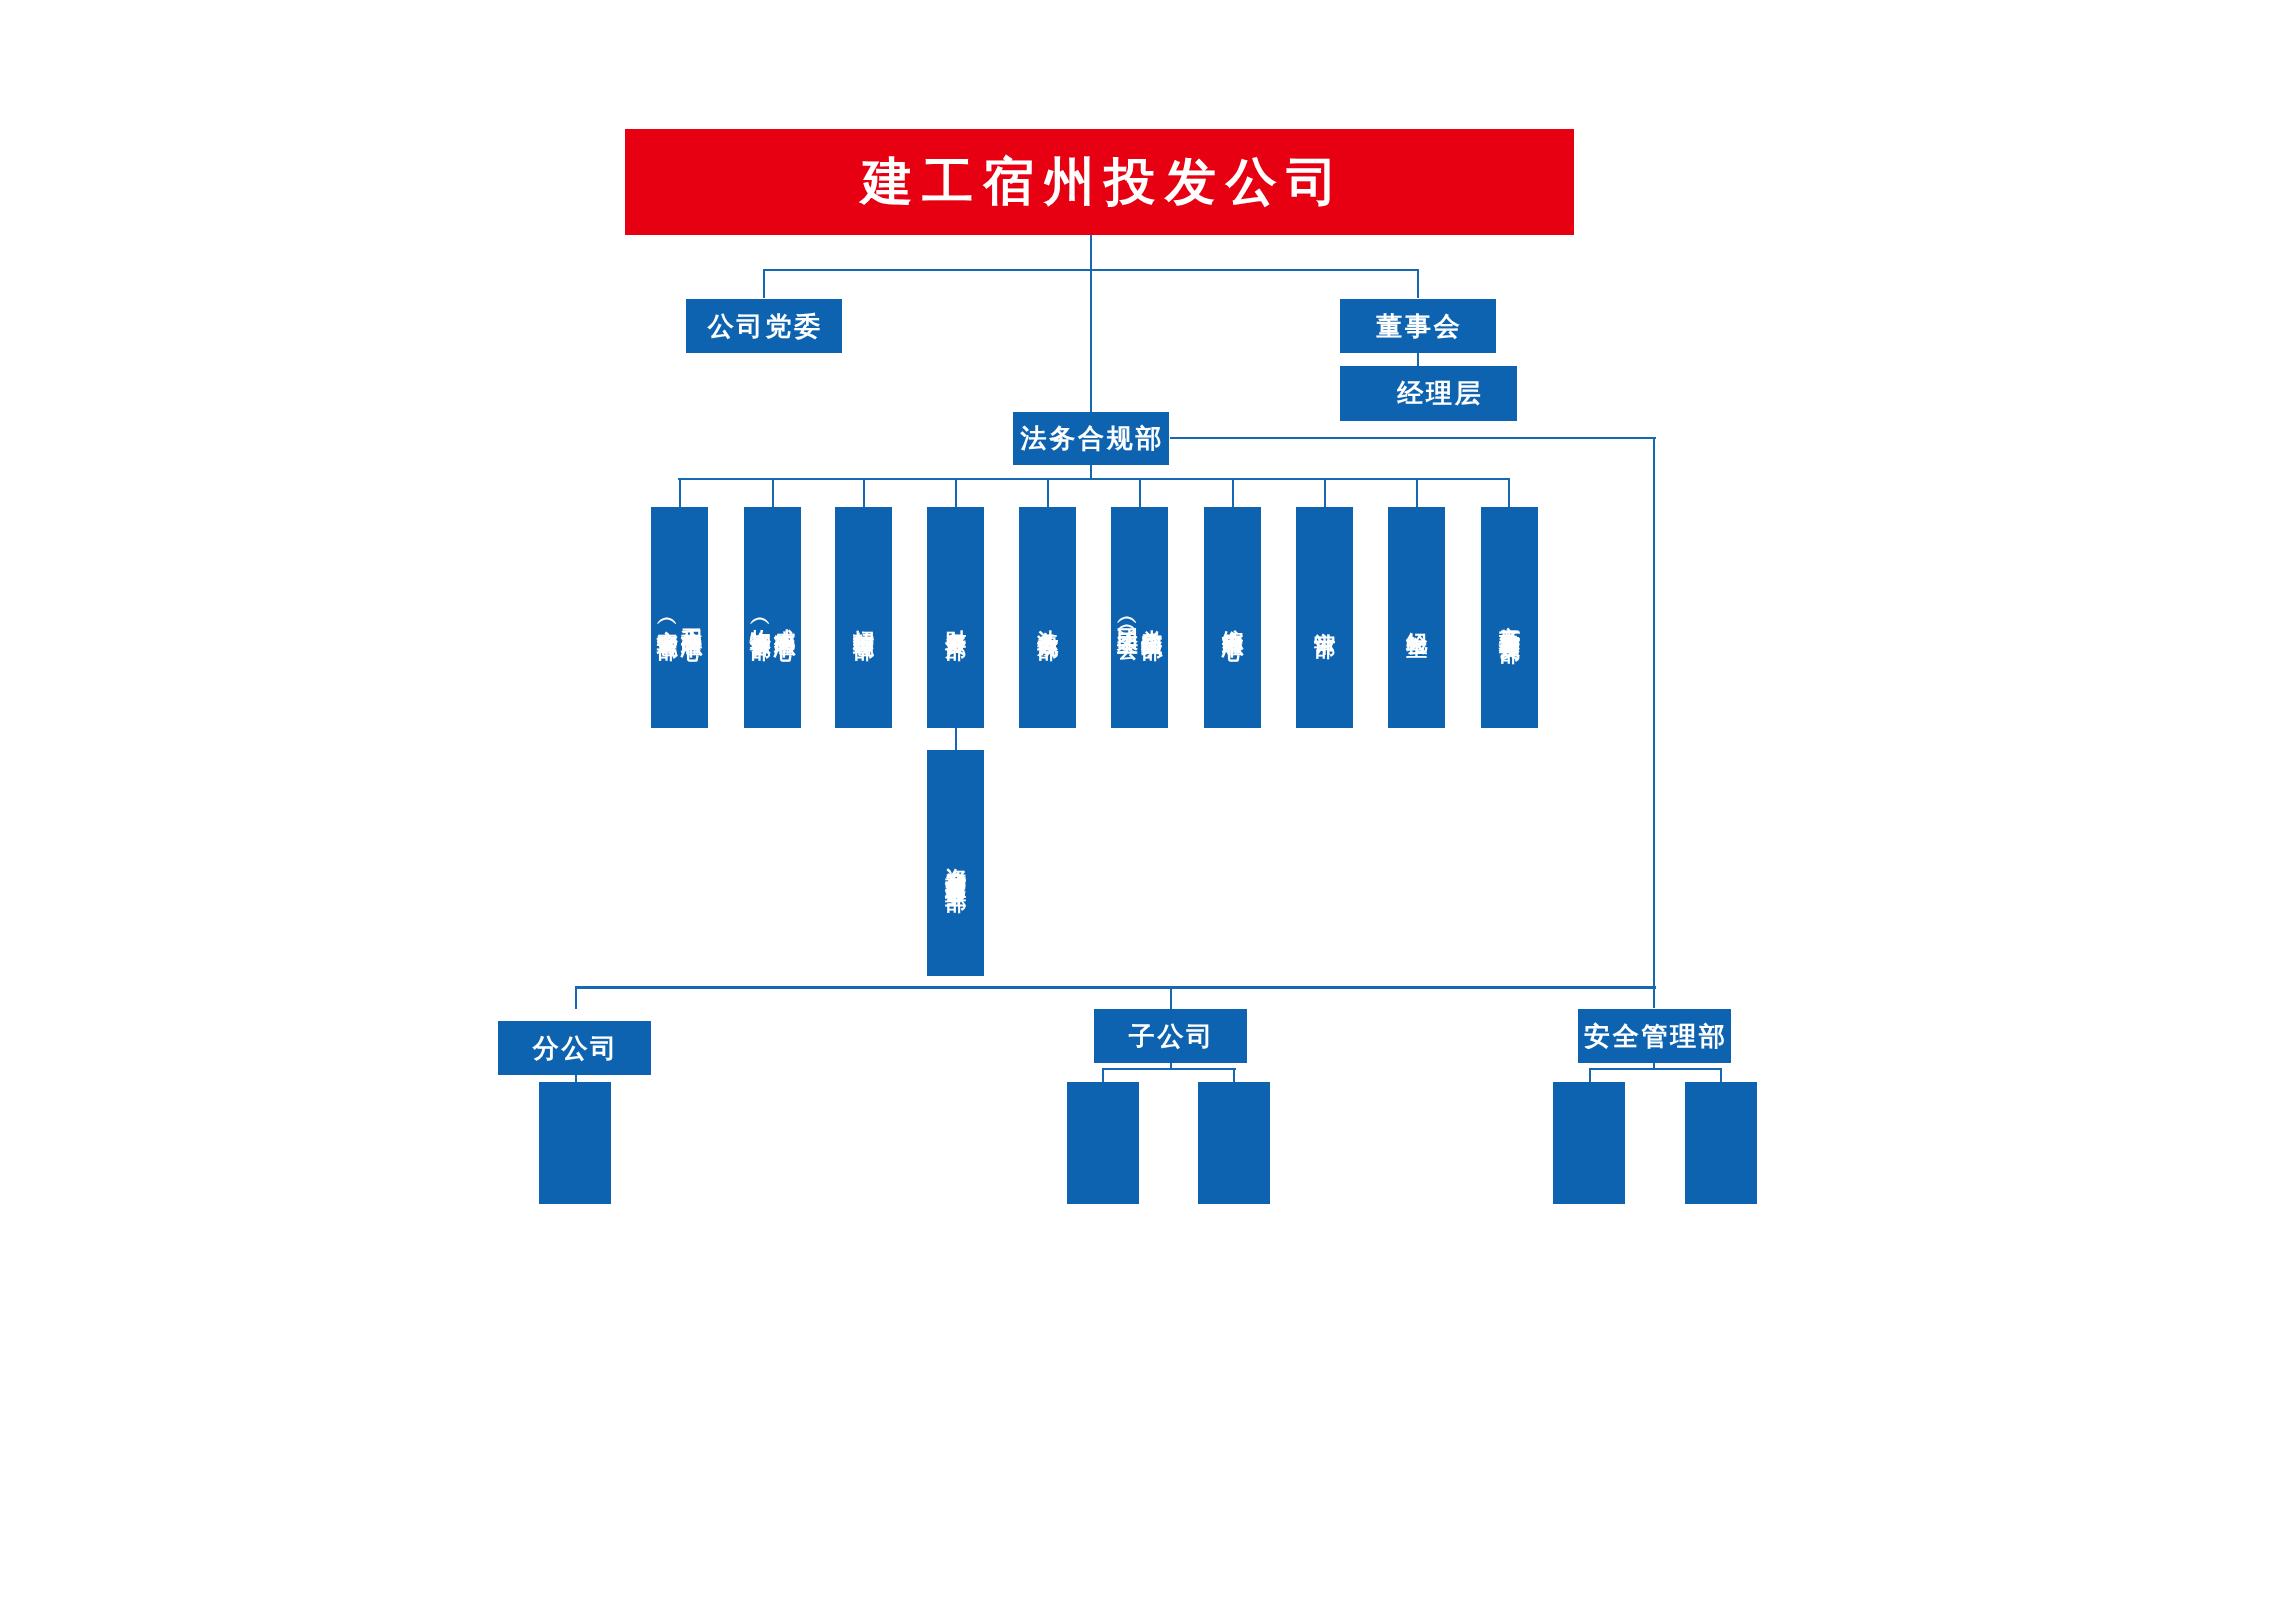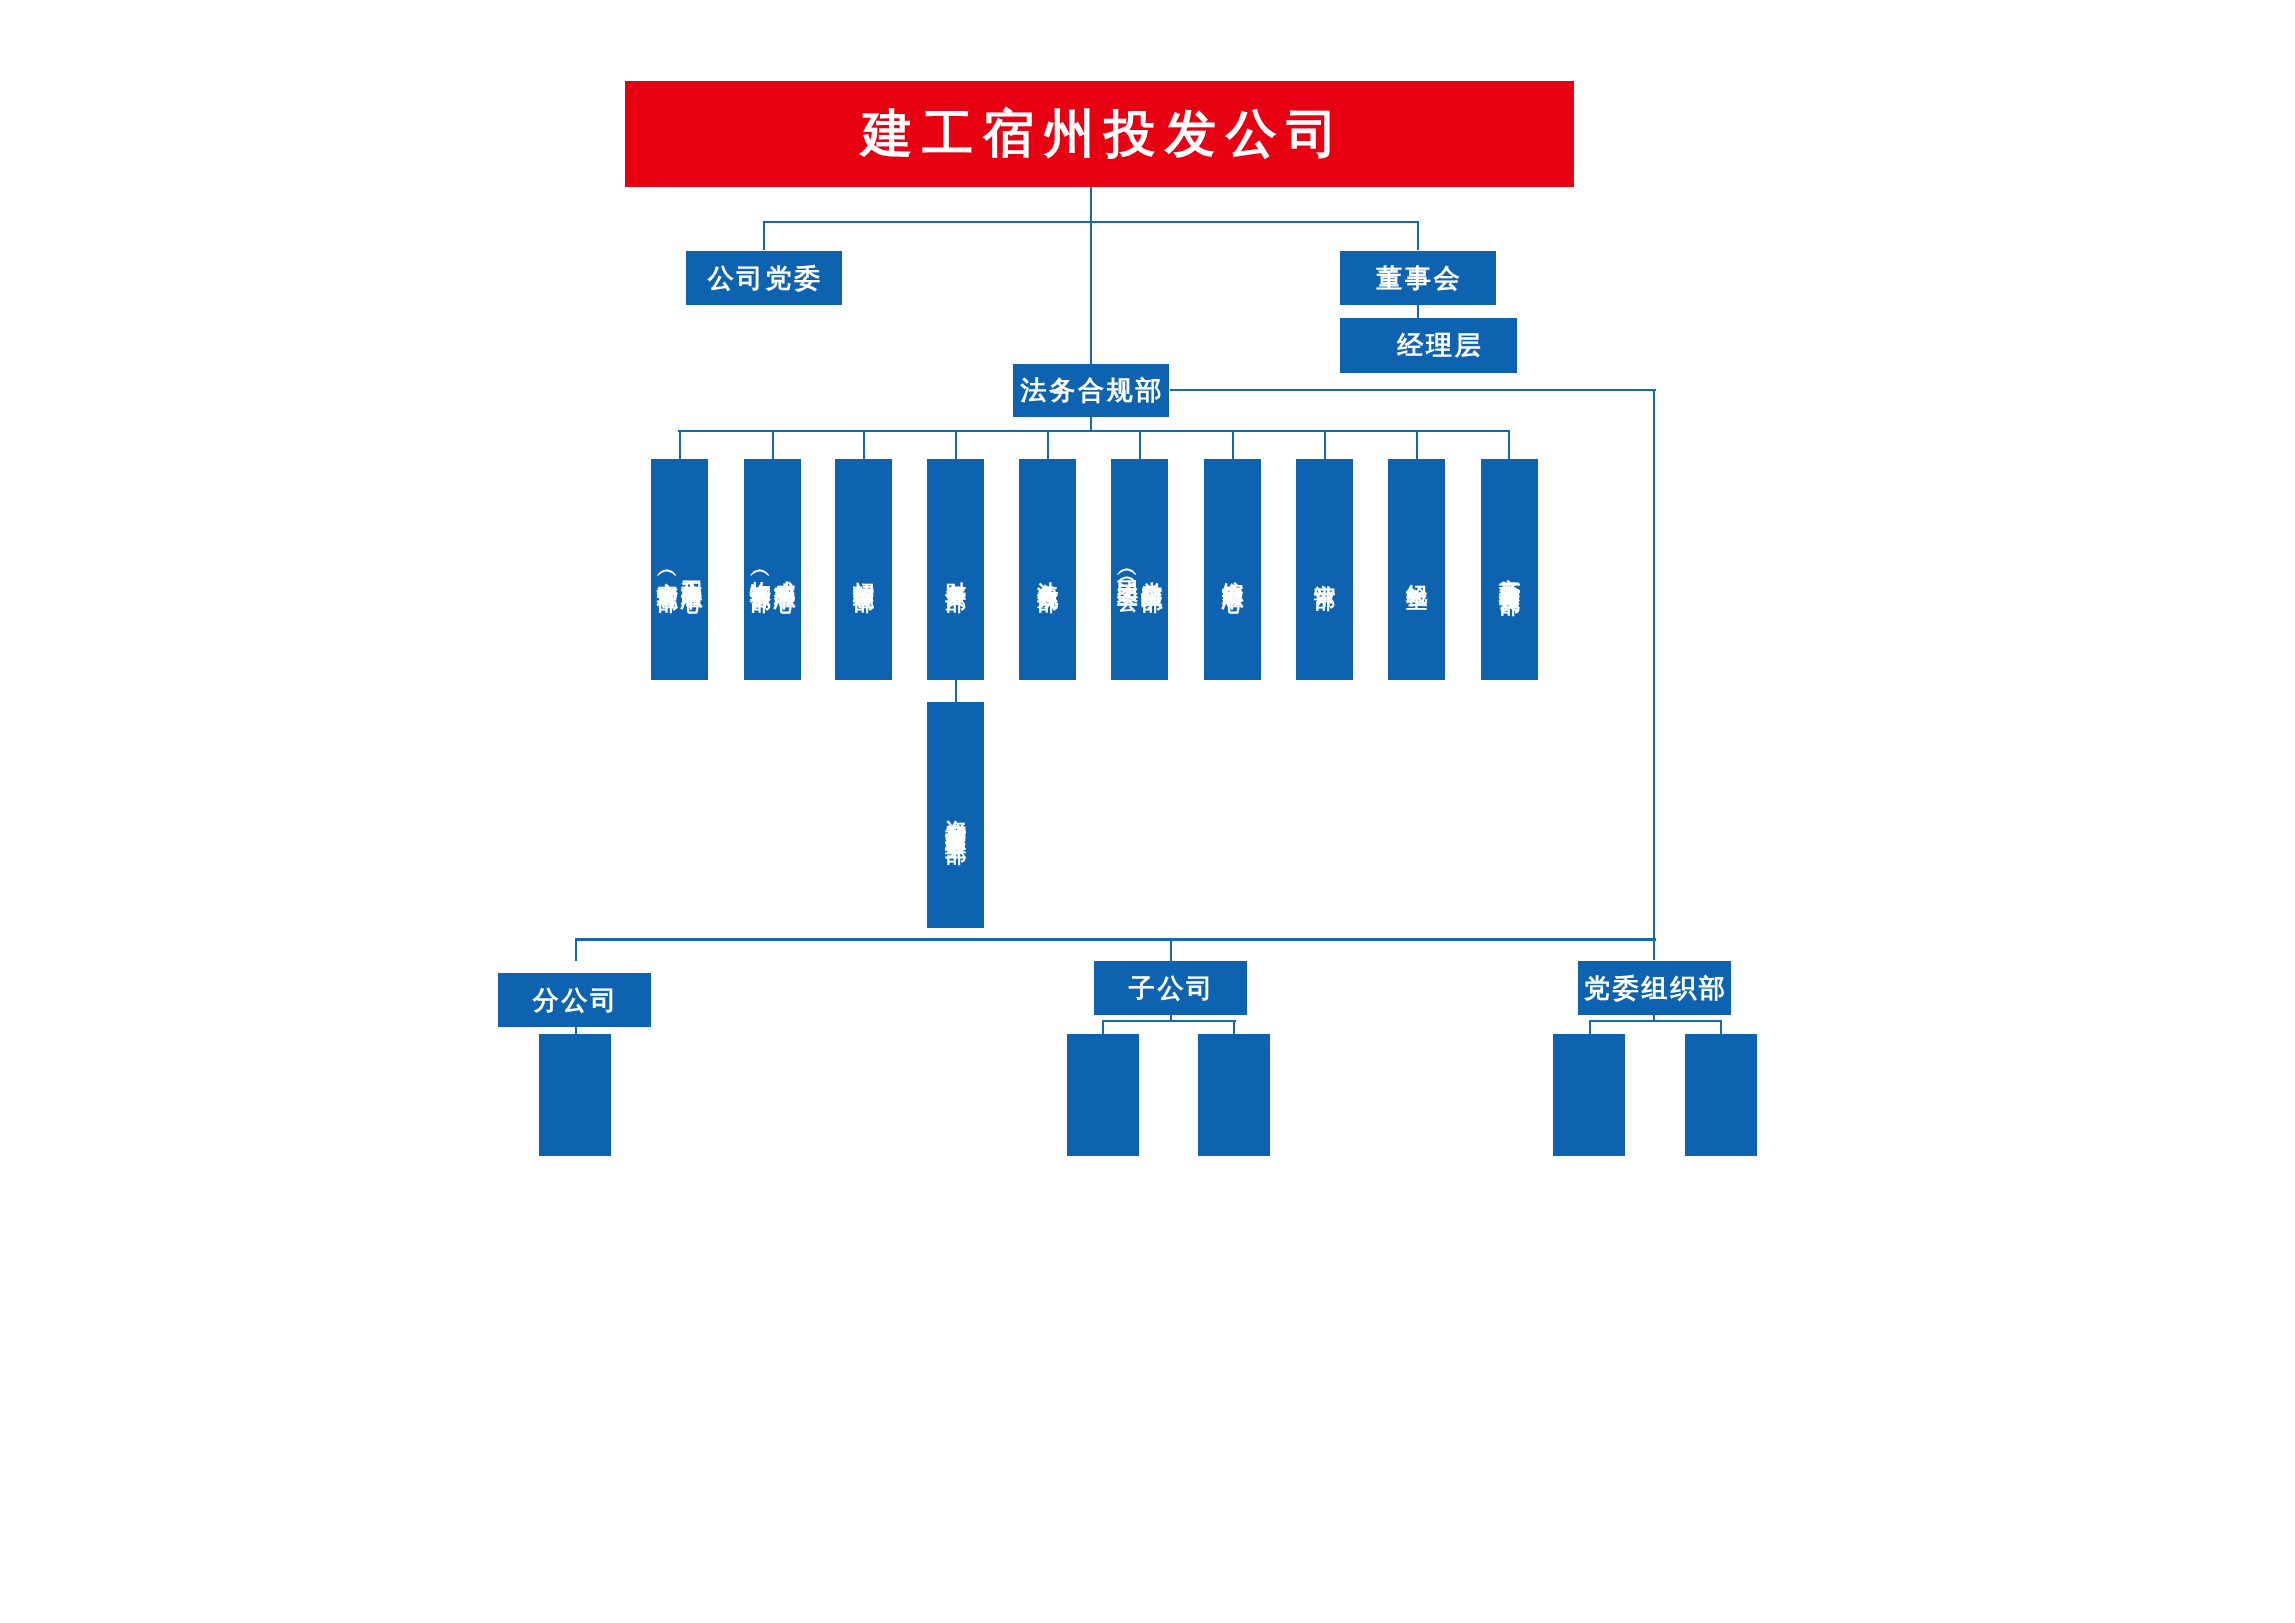--- a/index.html
+++ b/index.html
@@ -3,20 +3,21 @@
 <meta charset="utf-8">
 <style>
   html, body { margin: 0; padding: 0; background: #ffffff; }
   #chart {
     position: relative;
     width: 2295px;
     height: 1156px;
     background: #ffffff;
     font-family: "Liberation Sans", sans-serif;
     overflow: hidden;
+    margin-top: 48px;
   }
   .box {
     position: absolute;
     background: var(--blue, #0d63b0);
     color: #ffffff;
     font-weight: bold;
     display: flex;
     align-items: center;
     justify-content: center;
   }
@@ -162,21 +163,21 @@
     <span class="vtext">资产运营管理事业部</span>
   </div>
 
   <div class="box label-box" style="left:498px; top:973px; width:153px; height:54px;">
     <span>分公司</span>
   </div>
   <div class="box label-box" style="left:1094px; top:961px; width:153px; height:54px;">
     <span>子公司</span>
   </div>
   <div class="box label-box" style="left:1578px; top:961px; width:153px; height:54px;">
-    <span>党委组织部</span>
+    <span>安全管理部</span>
   </div>
 
   <div class="box vbox tallbox" style="left:539px; top:1034px; width:72px; height:516px;">
     <span class="vtext">安徽建工（宿州）投资发展集团
 淮南分公司</span>
   </div>
   <div class="box vbox tallbox" style="left:1067px; top:1034px; width:72px; height:516px;">
     <span class="vtext">安徽建工（宿州）投资发展集团
 公路工程有限责任公司</span>
   </div>

